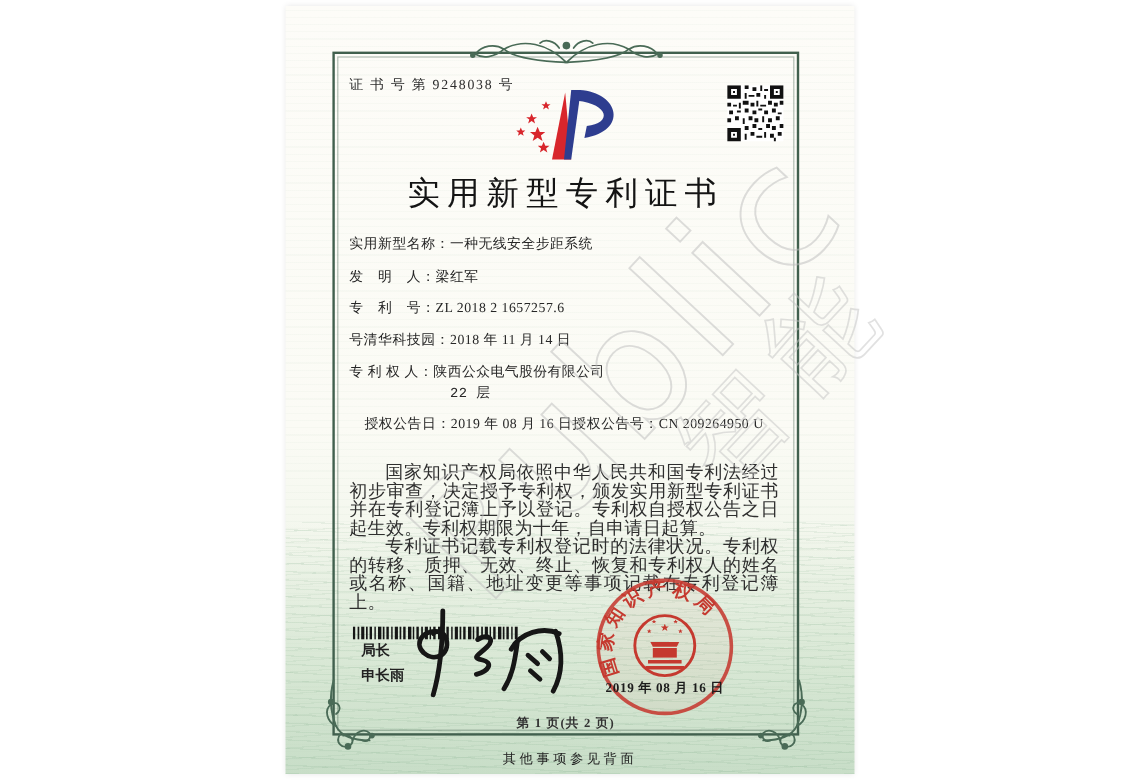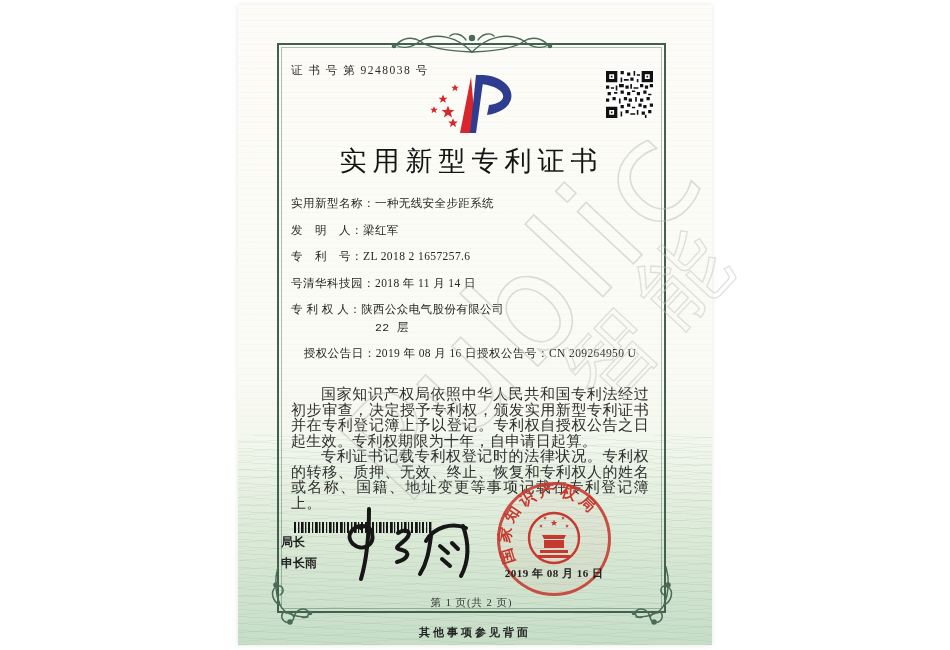--- a/index.html
+++ b/index.html
@@ -59,36 +59,36 @@
   .grant-row { display:flex; justify-content:center; white-space:nowrap; }
 
   
   .body-text { position:absolute; left:53px; top:382px; width:358px;
                font-size:15px; line-height:15.5px; color:#2e2e2e; text-align:justify; }
   .body-text p { text-indent:2em; letter-spacing:.3px; }
 
   
   .barcode   { position:absolute; left:56px; top:517px; width:140px; height:11px; }
   .director  { position:absolute; left:43px; top:527px; font-size:12px; line-height:21px;
-               font-weight:600; color:#222; }
+               font-weight:600; color:#222;padding-left:20px; }
   .signature { position:absolute; left:92px; top:498px; width:175px; height:80px; }
 
   
   .seal { position:absolute; left:259px; top:477px; width:114px; height:114px; z-index:4; }
   .seal-ring { position:absolute; inset:0; border:3px solid rgba(197,58,49,.88);
                border-radius:50%; background:rgba(227,120,110,.06); }
   .seal-svg  { position:absolute; inset:0; }
   .seal-date { position:absolute; left:-8px; right:-8px; top:84px; text-align:center;
                font-size:11px; font-weight:700; color:#1c1c1c; letter-spacing:.5px; }
 
   
   .page-no   { position:absolute; left:39px; top:591px; width:389px; text-align:center;
-               font-size:10.5px; color:#333; letter-spacing:1px; }
+               font-size:10.5px; color:#333; letter-spacing:1px;font-weight:bold; }
   .back-note { position:absolute; left:0; right:0; top:620px; text-align:center;
-               font-size:11px; color:#222; letter-spacing:3px; font-weight:700; }
+               font-size:11px; color:#222; letter-spacing:3px; font-weight:400; }
 
   
   .watermark {
     position:absolute; left:40px; top:120px; width:540px; height:420px; z-index:5;
     display:flex; flex-direction:column; align-items:center; justify-content:center;
     transform:rotate(-47deg); pointer-events:none; opacity:.5;
   }
   .wm-latin { font-family:"DejaVu Sans", sans-serif; font-size:140px; letter-spacing:6px;
               color:transparent; -webkit-text-stroke:1.6px #bdbdbd; line-height:1; }
   .wm-cn    { font-family:"Liberation Serif", serif; font-size:86px; letter-spacing:20px;

